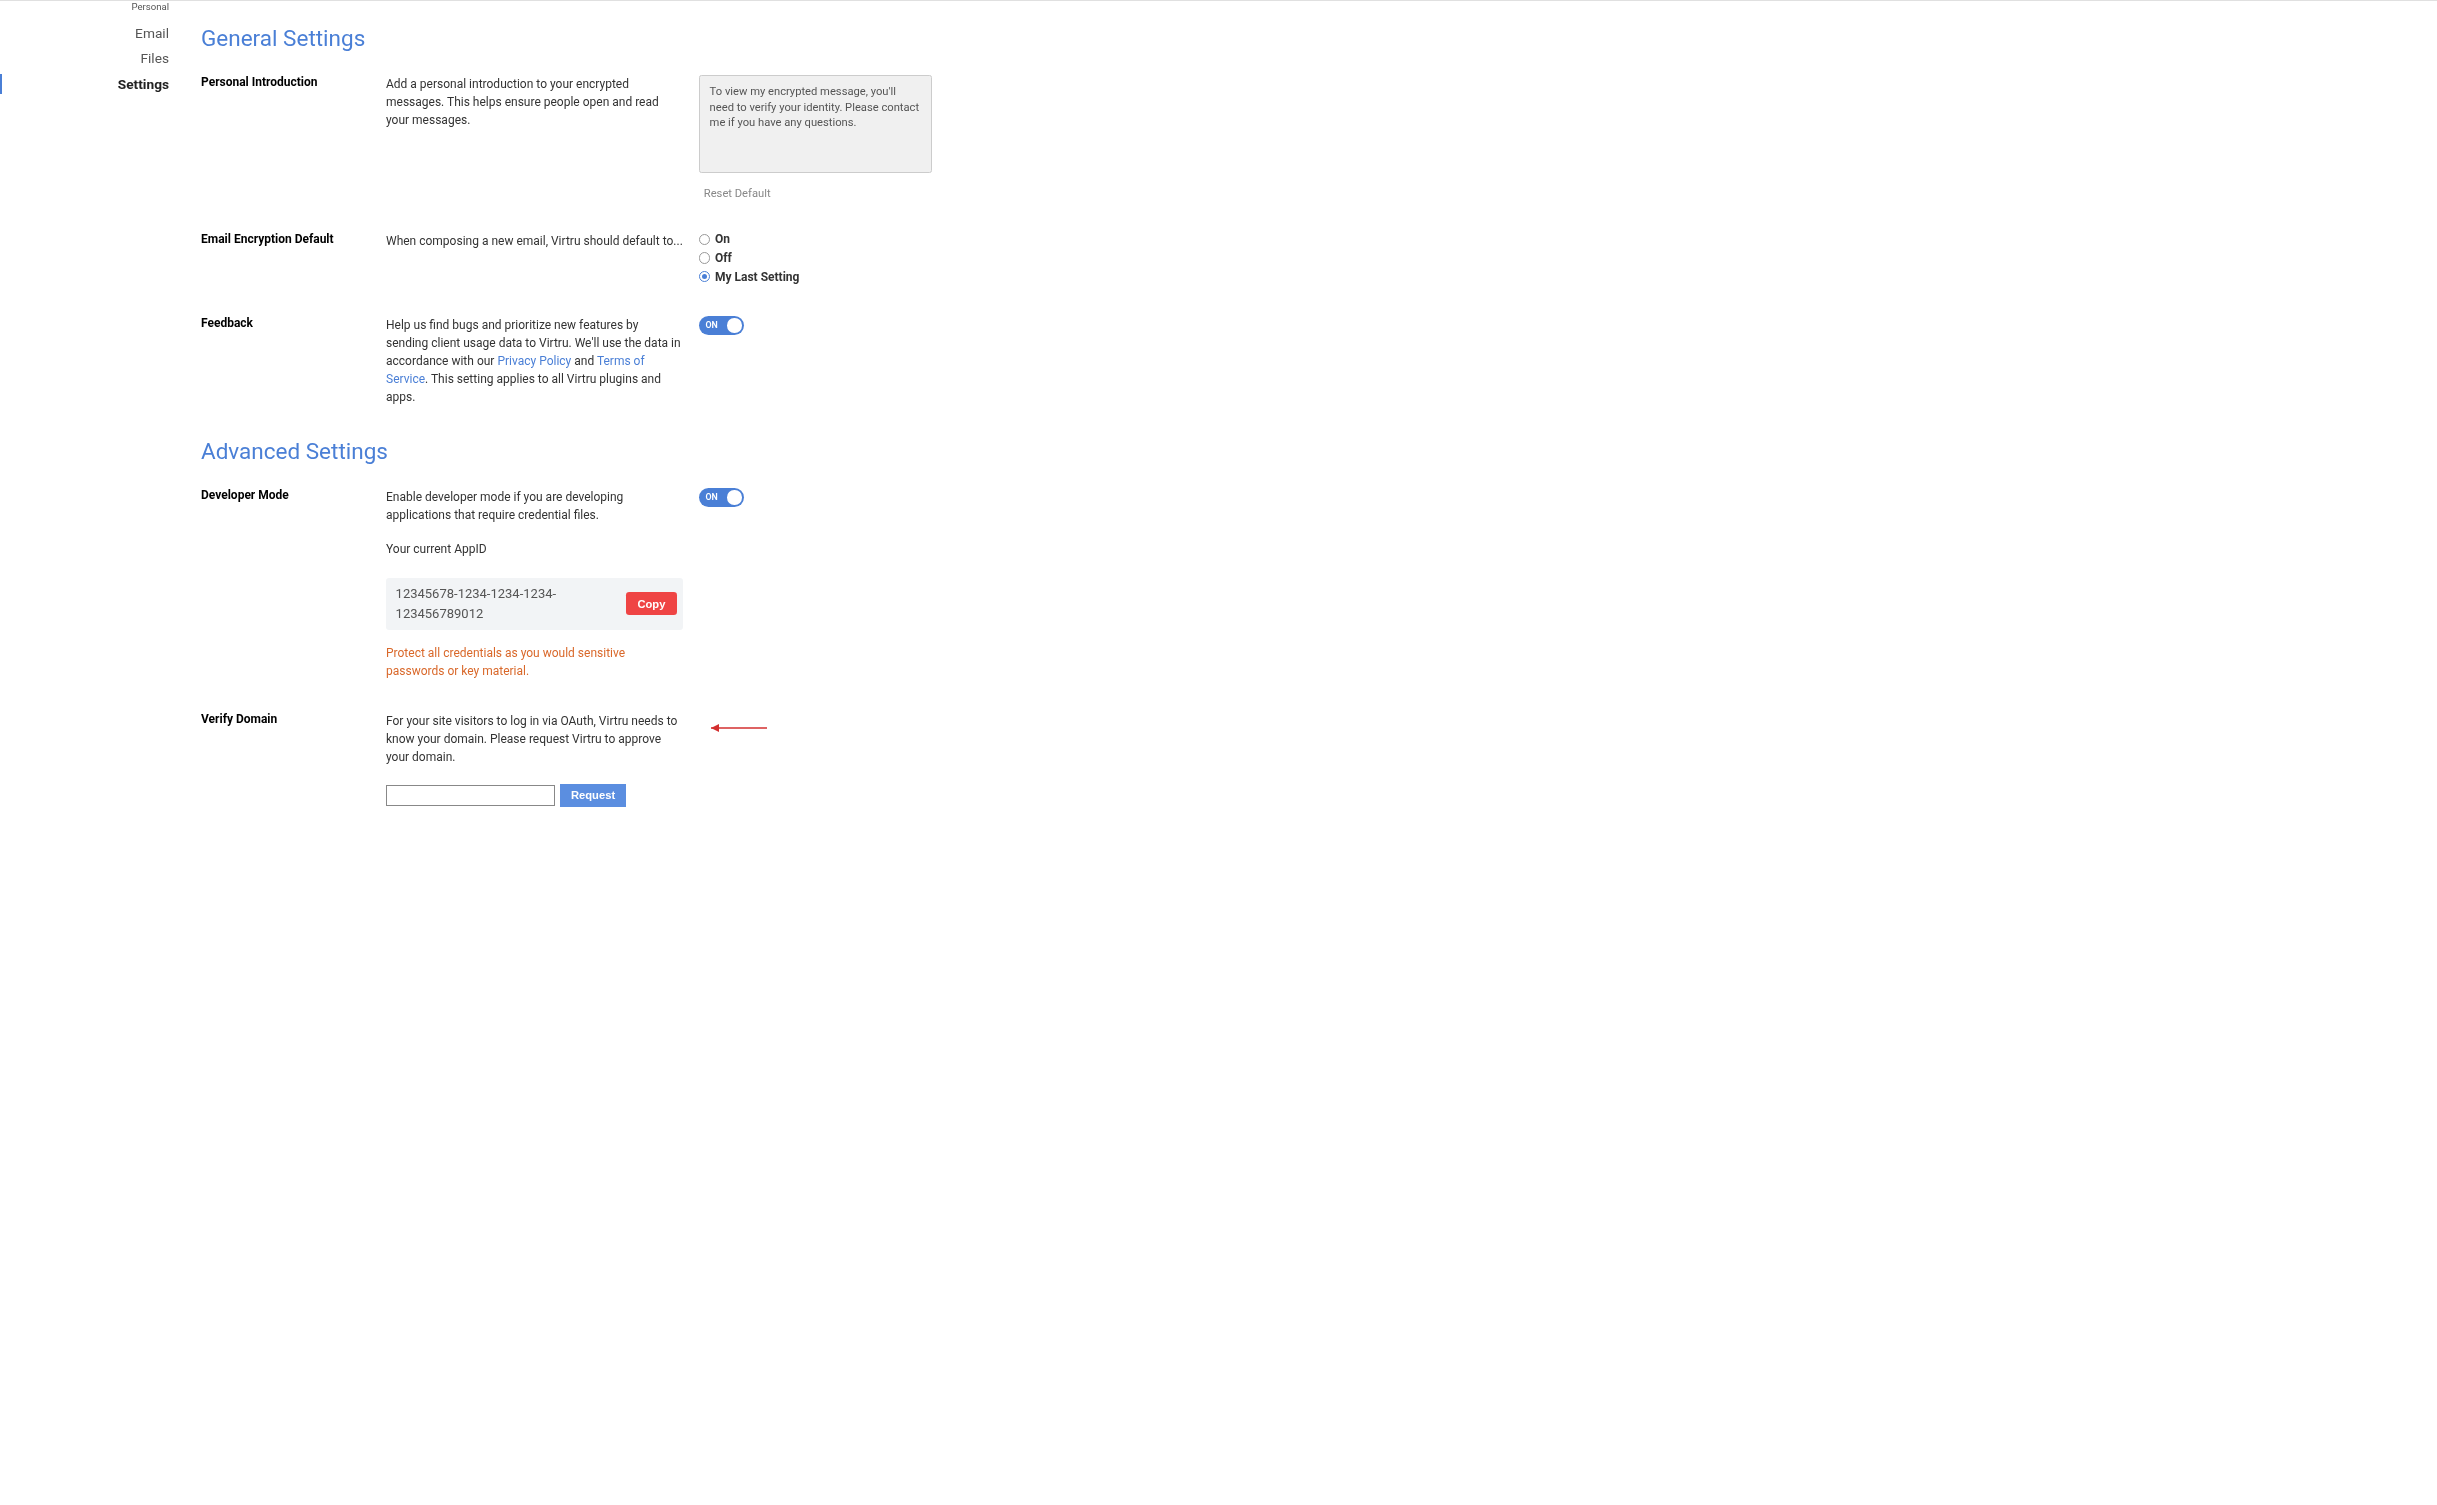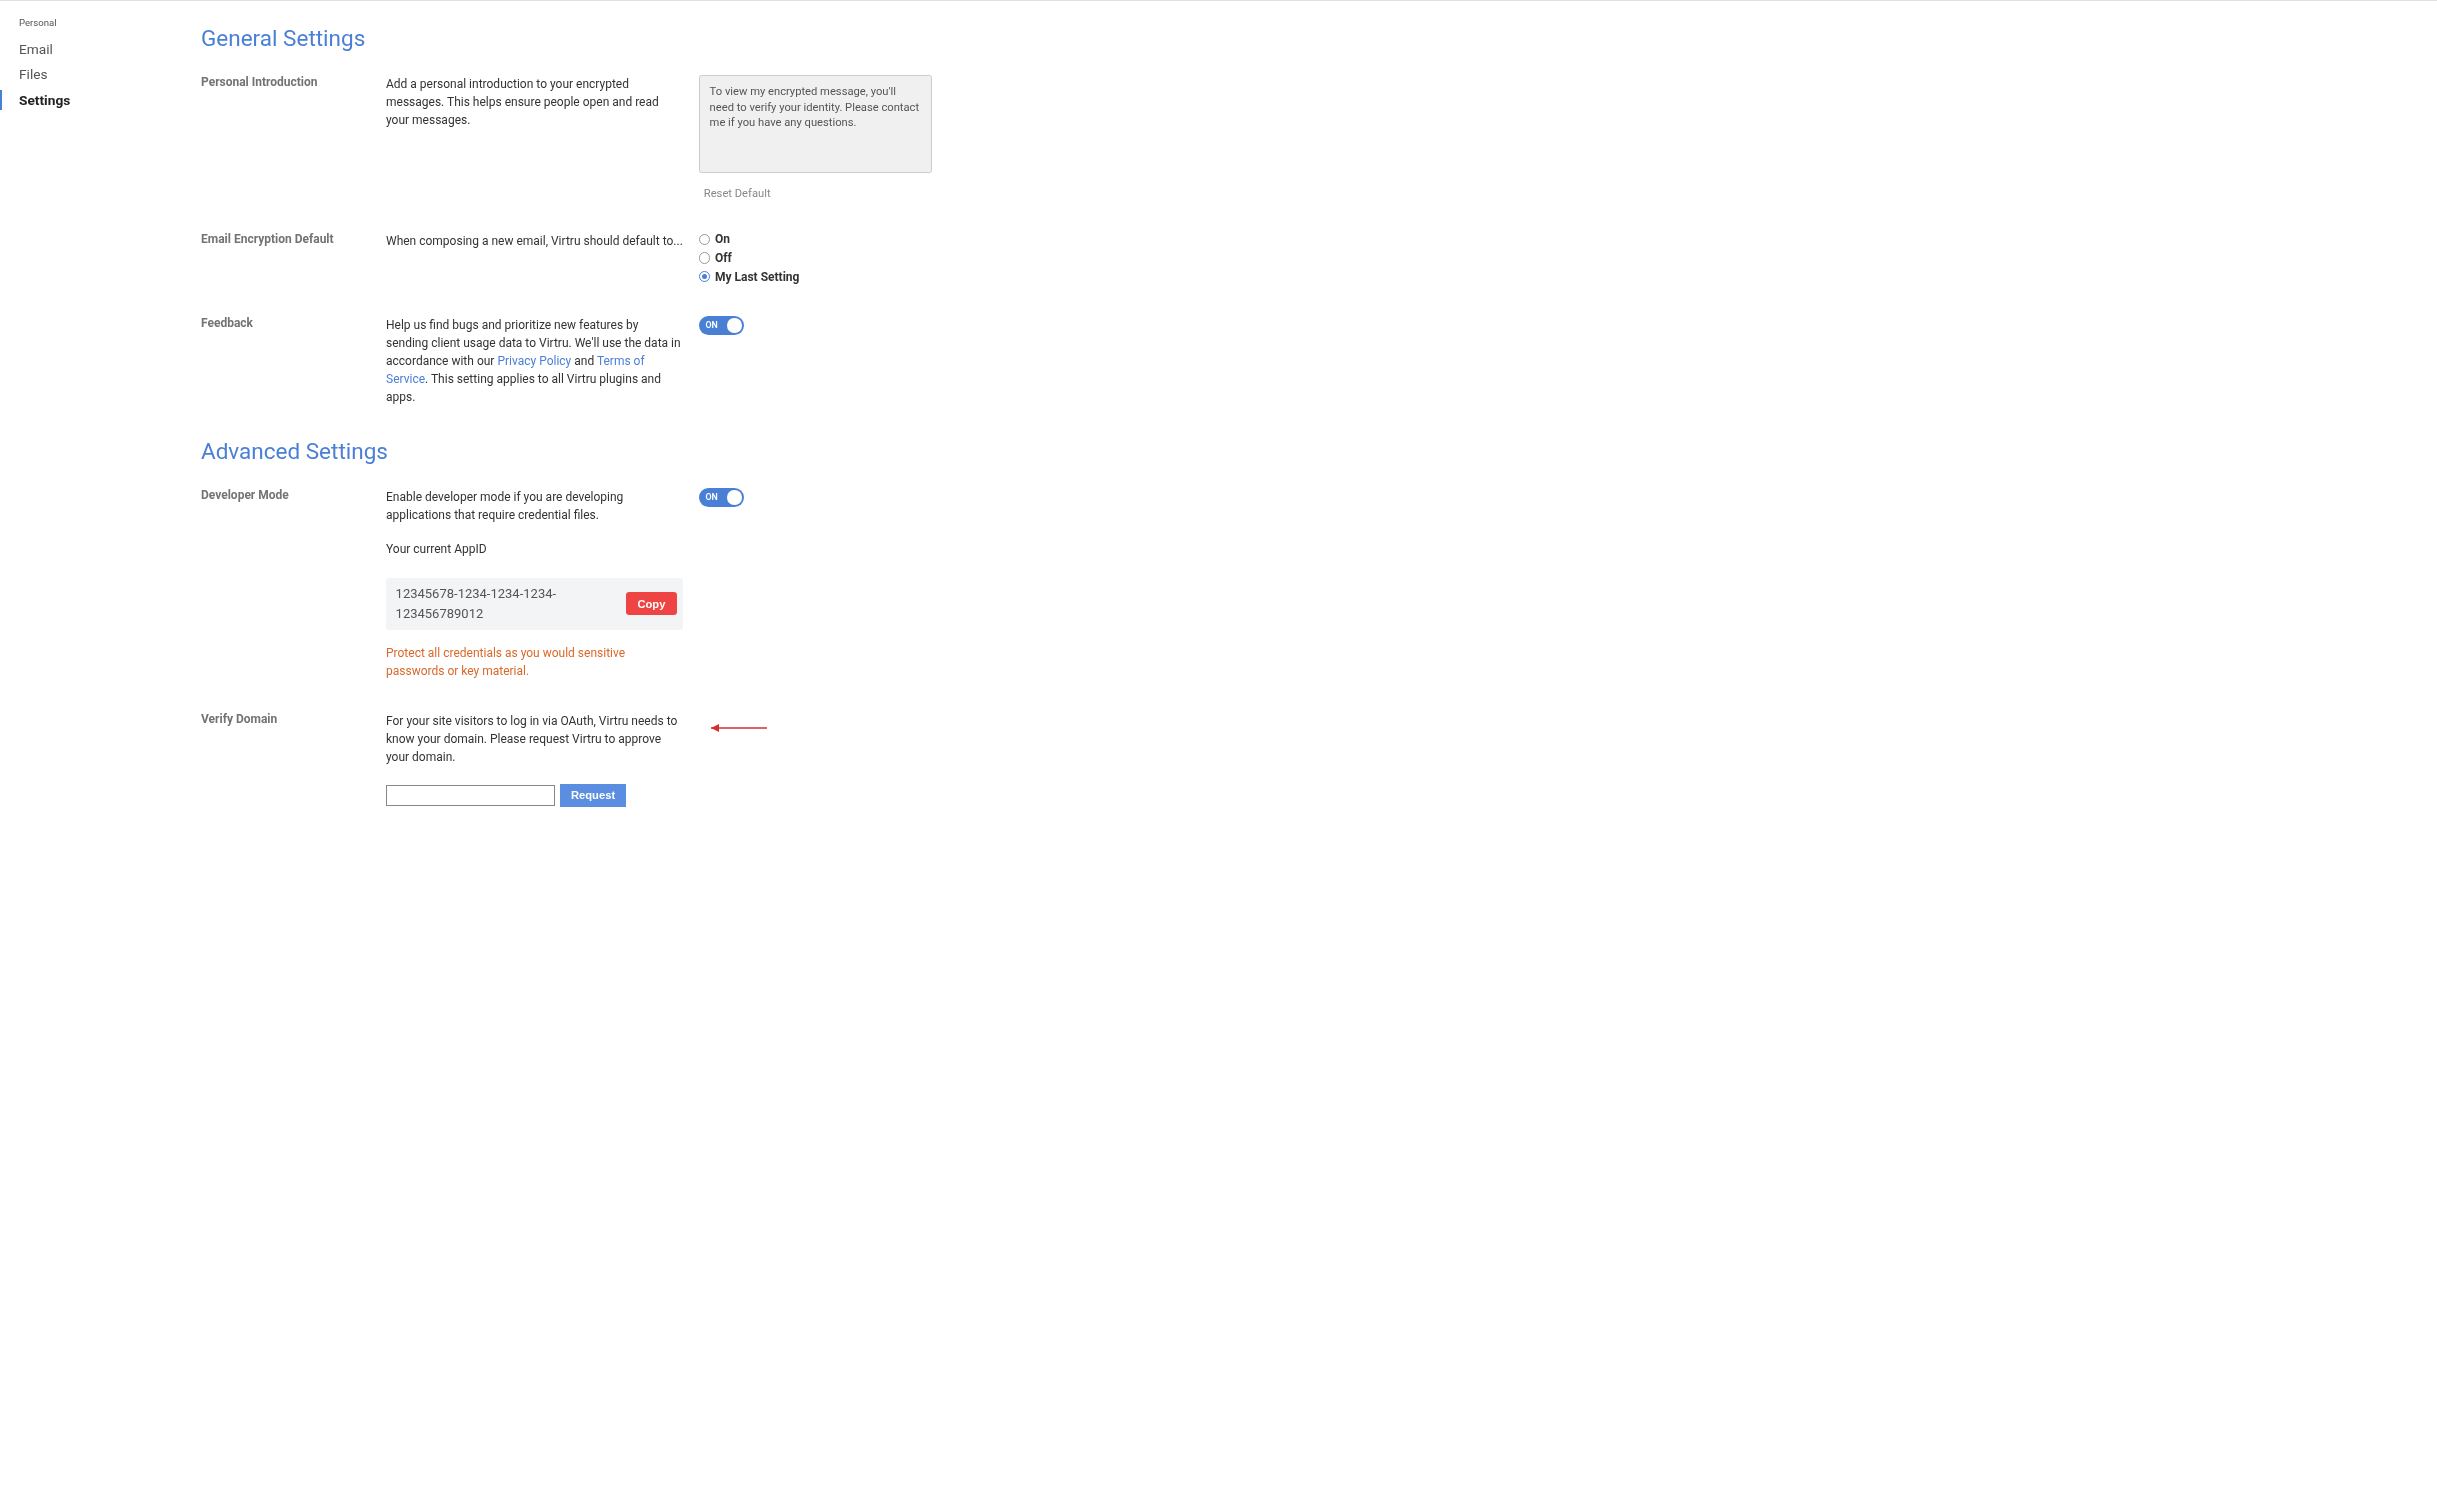--- a/index.html
+++ b/index.html
@@ -13,22 +13,23 @@
       color: #333;
       background: #fff;
       border-top: 0.8px solid #e0e0e0;
     }
     .container {
       display: flex;
       min-height: 100vh;
     }
     .sidebar {
       width: 169px;
-      padding-top: 16px;
+      padding-top: 0;
       flex-shrink: 0;
+      text-align: right;
     }
     .sidebar-category {
       font-size: 9.6px;
       color: #555;
       padding-left: 19px;
       margin-bottom: 8px;
     }
     .sidebar-item {
       padding: 4.8px 0 4.8px 19px;
       font-size: 13.7px;
@@ -63,21 +64,21 @@
     }
     .setting-row {
       display: flex;
       margin-bottom: 32px;
       align-items: flex-start;
     }
     .setting-label {
       width: 185px;
       font-weight: 700;
       font-size: 12px;
-      color: #737373;
+      color: #000000;
       flex-shrink: 0;
     }
     .setting-description {
       width: 313px;
       font-size: 12px;
       color: #333;
       line-height: 1.5;
       flex-shrink: 0;
       padding-right: 16px;
     }

